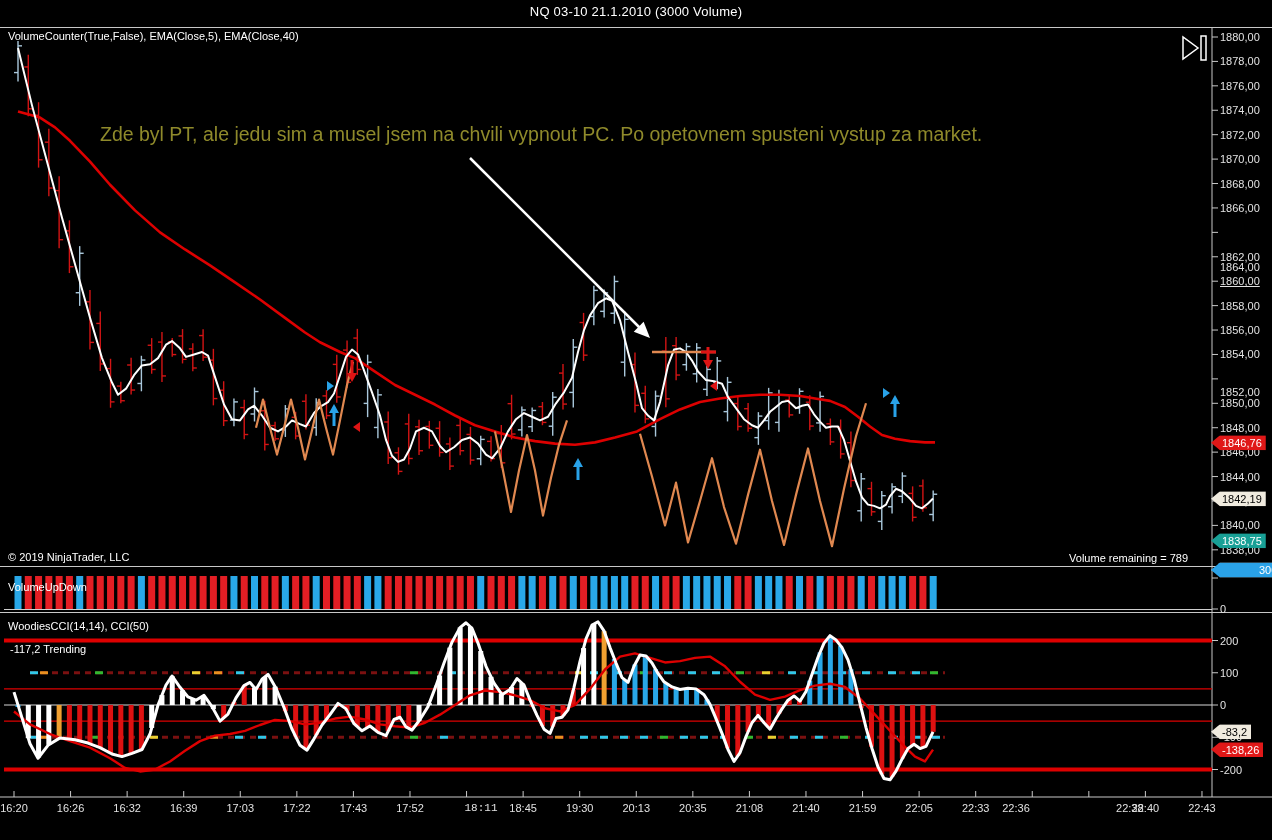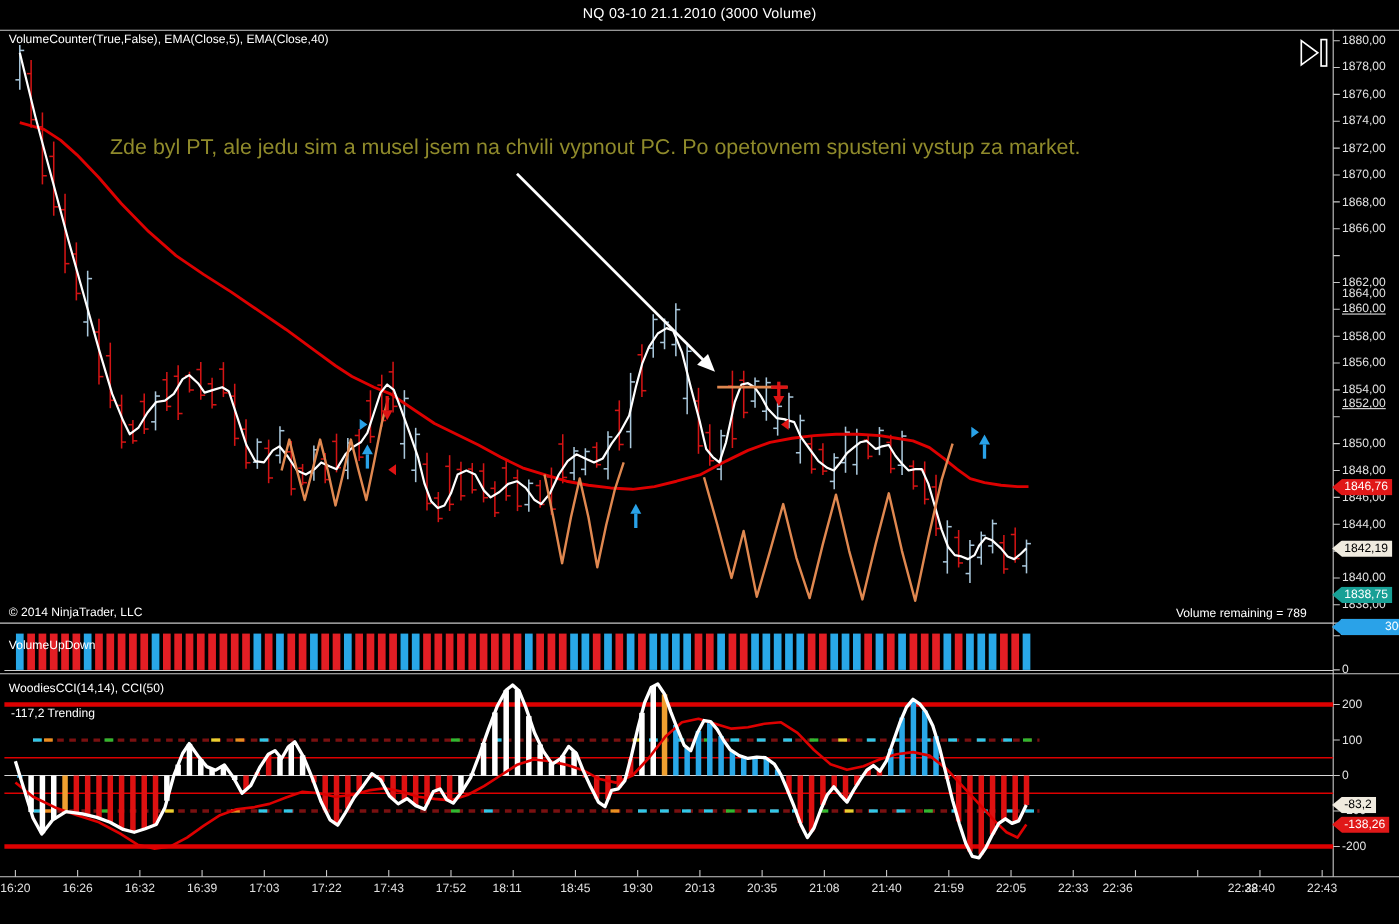--- a/index.html
+++ b/index.html
@@ -24,21 +24,21 @@
   #chart-svg{position:absolute;left:0;top:0;z-index:2;}
   .replay{position:absolute;left:1180px;top:34px;z-index:6;}
 </style>
 </head>
 <body>
 
 <div class="screen">
   <div class="title">NQ 03-10  21.1.2010 (3000 Volume)</div>
   <div class="label" style="left:8px;top:30px;">VolumeCounter(True,False), EMA(Close,5), EMA(Close,40)</div>
   <div class="annotation">Zde byl PT, ale jedu sim a musel jsem na chvili vypnout PC. Po opetovnem spusteni vystup za market.</div>
-  <div class="label" style="left:8px;top:551px;">© 2014 NinjaTrader, LLC</div>
+  <div class="label" style="left:8px;top:551px;">© 2019 NinjaTrader, LLC</div>
   <div class="label" style="right:84px;top:552px;">Volume remaining = 789</div>
   <div class="label" style="left:8px;top:581px;">VolumeUpDown</div>
   <div class="label" style="left:8px;top:620px;">WoodiesCCI(14,14), CCI(50)</div>
   <div class="label" style="left:10px;top:643px;">-117,2 Trending</div>
 
   <svg id="chart-svg" width="1272" height="840">
       <line x1="0" y1="27.5" x2="1272" y2="27.5" stroke="#c8c8c8" stroke-width="1"></line>
       <line x1="0" y1="566.5" x2="1272" y2="566.5" stroke="#c8c8c8" stroke-width="1"></line>
       <line x1="0" y1="612.5" x2="1272" y2="612.5" stroke="#c8c8c8" stroke-width="1"></line>
       <line x1="0" y1="797" x2="1272" y2="797" stroke="#c8c8c8" stroke-width="1"></line>
@@ -645,21 +645,21 @@
       <div class="axlabel" style="top: 134.68px;">1872,00</div>
       <div class="axlabel" style="top: 159.1px;">1870,00</div>
       <div class="axlabel" style="top: 183.52px;">1868,00</div>
       <div class="axlabel" style="top: 207.94px;">1866,00</div>
       <div class="axlabel" style="top: 219px; margin-top: 48px;">1864,00</div>
       <div class="axlabel" style="top: 256.78px;">1862,00</div>
       <div class="axlabel" style="top: 281.2px; text-decoration: underline;">1860,00</div>
       <div class="axlabel" style="top: 305.62px;">1858,00</div>
       <div class="axlabel" style="top: 330.04px;">1856,00</div>
       <div class="axlabel" style="top: 354.46px;">1854,00</div>
-      <div class="axlabel" style="top: 367px; text-decoration: underline;">1852,00</div>
+      <div class="axlabel" style="top: 392px;">1852,00</div>
       <div class="axlabel" style="top: 403.3px;">1850,00</div>
       <div class="axlabel" style="top: 427.72px;">1848,00</div>
       <div class="axlabel" style="top: 452.14px;">1846,00</div>
       <div class="axlabel" style="top: 476.56px;">1844,00</div>
       <div class="axlabel" style="top: 500.98px;">1842,00</div>
       <div class="axlabel" style="top: 525.4px;">1840,00</div>
       <div class="axlabel" style="top: 549.82px;">1838,00</div>
       <div class="axlabel" style="top: 609px;">0</div>
       <div class="axlabel" style="top: 640.5px;">200</div>
       <div class="axlabel" style="top: 672.75px;">100</div>
@@ -667,21 +667,21 @@
       <div class="axlabel" style="top: 737.25px;">-100</div>
       <div class="axlabel" style="top: 769.5px;">-200</div>
       <div class="tlabel" style="left: 14px;">16:20</div>
       <div class="tlabel" style="left: 70.57px;">16:26</div>
       <div class="tlabel" style="left: 127.14px;">16:32</div>
       <div class="tlabel" style="left: 183.71px;">16:39</div>
       <div class="tlabel" style="left: 240.28px;">17:03</div>
       <div class="tlabel" style="left: 296.85px;">17:22</div>
       <div class="tlabel" style="left: 353.42px;">17:43</div>
       <div class="tlabel" style="left: 409.99px;">17:52</div>
-      <div class="tlabel" style="left: 461px;">18:11</div>
+      <div class="tlabel" style="left: 481px; font-family: Liberation Mono, monospace;">18:11</div>
       <div class="tlabel" style="left: 523.13px;">18:45</div>
       <div class="tlabel" style="left: 579.7px;">19:30</div>
       <div class="tlabel" style="left: 636.27px;">20:13</div>
       <div class="tlabel" style="left: 692.84px;">20:35</div>
       <div class="tlabel" style="left: 749.41px;">21:08</div>
       <div class="tlabel" style="left: 805.98px;">21:40</div>
       <div class="tlabel" style="left: 862.55px;">21:59</div>
       <div class="tlabel" style="left: 919.12px;">22:05</div>
       <div class="tlabel" style="left: 975.69px;">22:33</div>
       <div class="tlabel" style="left: 1016px;">22:36</div>

